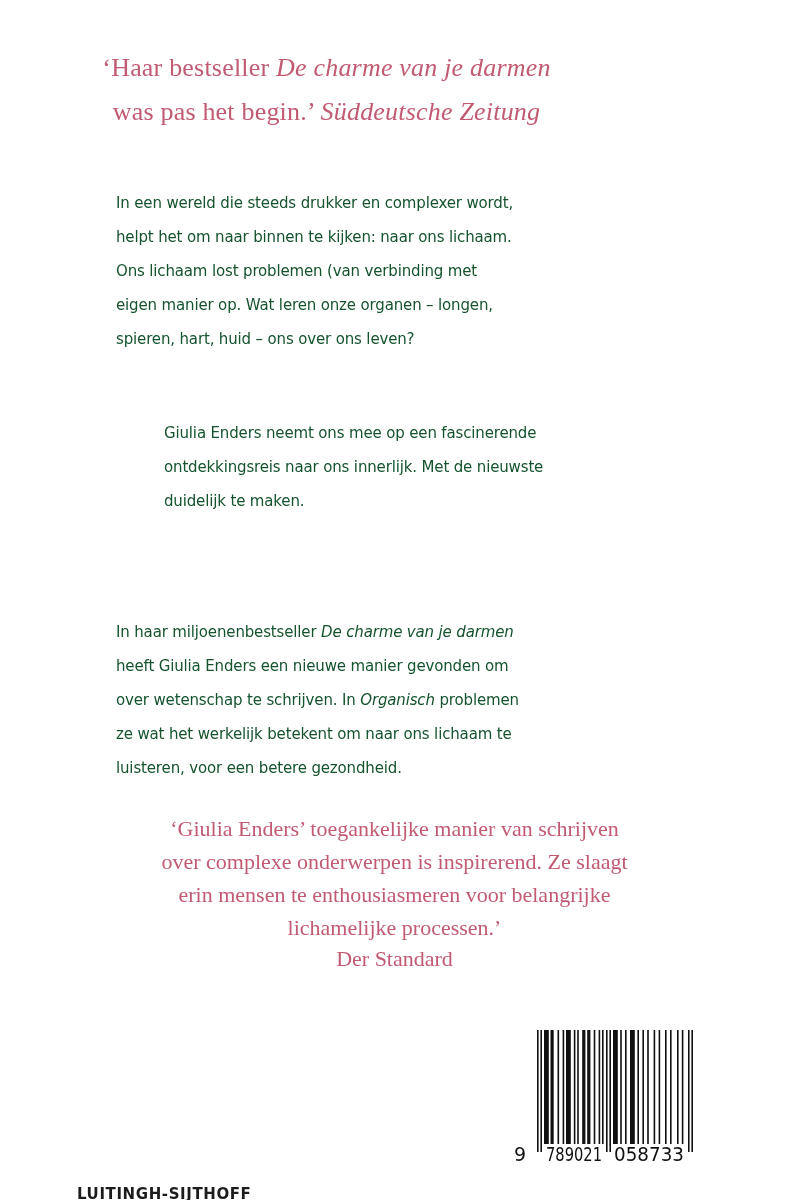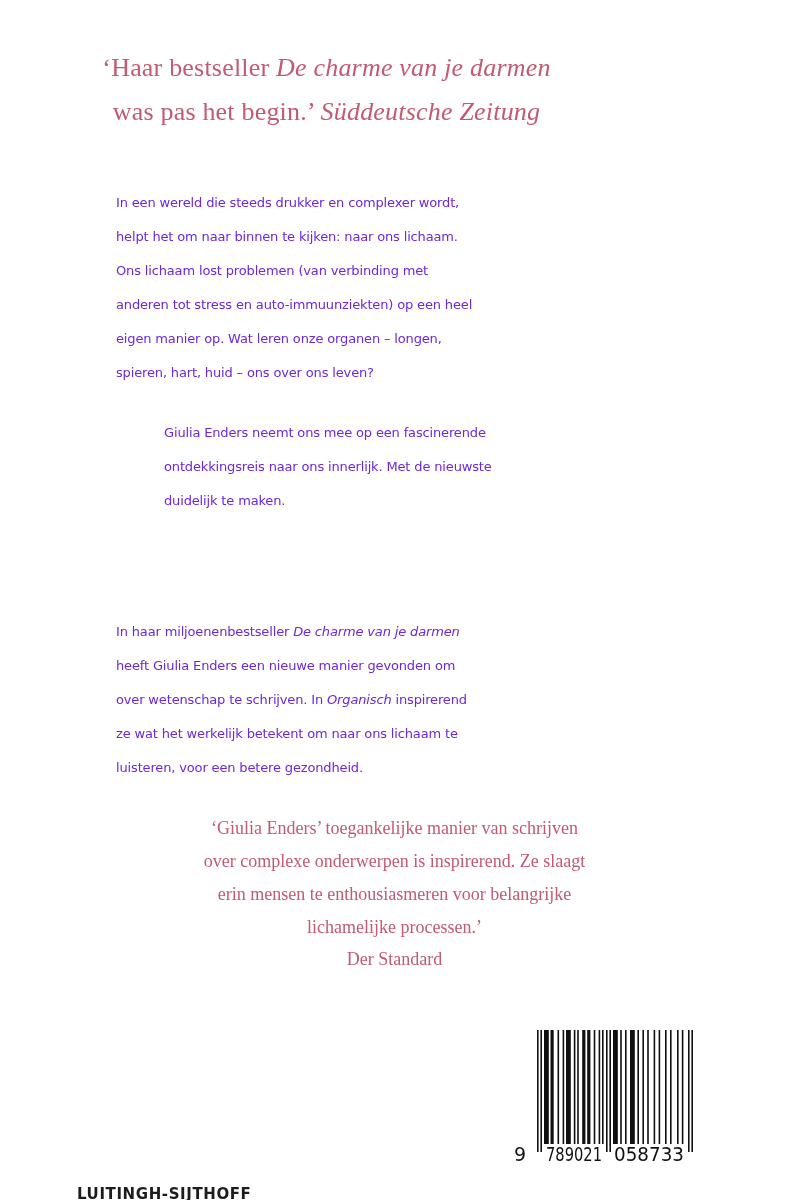--- a/index.html
+++ b/index.html
@@ -24,38 +24,38 @@
       line-height: 44px;
       color: #c25a72;
       letter-spacing: 0.2px;
     }
     .quote-top i { font-style: italic; }
     .body-text {
       position: absolute;
       left: 116px;
       width: 600px;
       font-family: "DejaVu Sans", "Liberation Sans", sans-serif;
-      font-size: 13px;
+      font-size: 15px;
       line-height: 34px;
-      color: #6d28d9;
+      color: #14532d;
       letter-spacing: -0.15px;
     }
     .body-text .line { display: block; white-space: nowrap; }
     .body-text i { font-style: italic; }
     #p1 { top: 186px; }
     #p2 { top: 416px; margin-left: 48px; }
     #p3 { top: 615px; }
     .quote-bottom {
       position: absolute;
       left: 0;
       top: 812px;
       width: 789px;
       text-align: center;
       font-family: "Liberation Serif", "DejaVu Serif", serif;
-      font-size: 18px;
+      font-size: 22px;
       line-height: 33px;
       color: #c25a72;
     }
     .quote-bottom .line { display: block; white-space: nowrap; }
     .quote-bottom .attr { line-height: 30px; }
     .barcode {
       position: absolute;
       left: 510px;
       top: 1028px;
       width: 220px;
@@ -78,35 +78,34 @@
 
 <div class="quote-top">
   <div><span>‘Haar bestseller </span><i>De charme van je darmen</i></div>
   <div><span>was pas het begin.’ </span><i>Süddeutsche Zeitung</i></div>
 </div>
 
 <div class="body-text" id="p1">
   <span class="line">In een wereld die steeds drukker en complexer wordt,</span>
   <span class="line">helpt het om naar binnen te kijken: naar ons lichaam.</span>
   <span class="line">Ons lichaam lost problemen (van verbinding met</span>
-  <span class="line">anderen tot stress en auto-immuunziekten) op een heel</span>
   <span class="line">eigen manier op. Wat leren onze organen – longen,</span>
   <span class="line">spieren, hart, huid – ons over ons leven?</span>
 </div>
 
 <div class="body-text" id="p2">
   <span class="line">Giulia Enders neemt ons mee op een fascinerende</span>
   <span class="line">ontdekkingsreis naar ons innerlijk. Met de nieuwste</span>
   <span class="line">duidelijk te maken.</span>
 </div>
 
 <div class="body-text" id="p3">
   <span class="line"><span>In haar miljoenenbestseller </span><i>De charme van je darmen</i></span>
   <span class="line">heeft Giulia Enders een nieuwe manier gevonden om</span>
-  <span class="line"><span>over wetenschap te schrijven. In </span><i>Organisch</i><span> inspirerend</span></span>
+  <span class="line"><span>over wetenschap te schrijven. In </span><i>Organisch</i><span> problemen</span></span>
   <span class="line">ze wat het werkelijk betekent om naar ons lichaam te</span>
   <span class="line">luisteren, voor een betere gezondheid.</span>
 </div>
 
 <div class="quote-bottom">
   <span class="line">‘Giulia Enders’ toegankelijke manier van schrijven</span>
   <span class="line">over complexe onderwerpen is inspirerend. Ze slaagt</span>
   <span class="line">erin mensen te enthousiasmeren voor belangrijke</span>
   <span class="line">lichamelijke processen.’</span>
   <span class="line attr">Der Standard</span>

